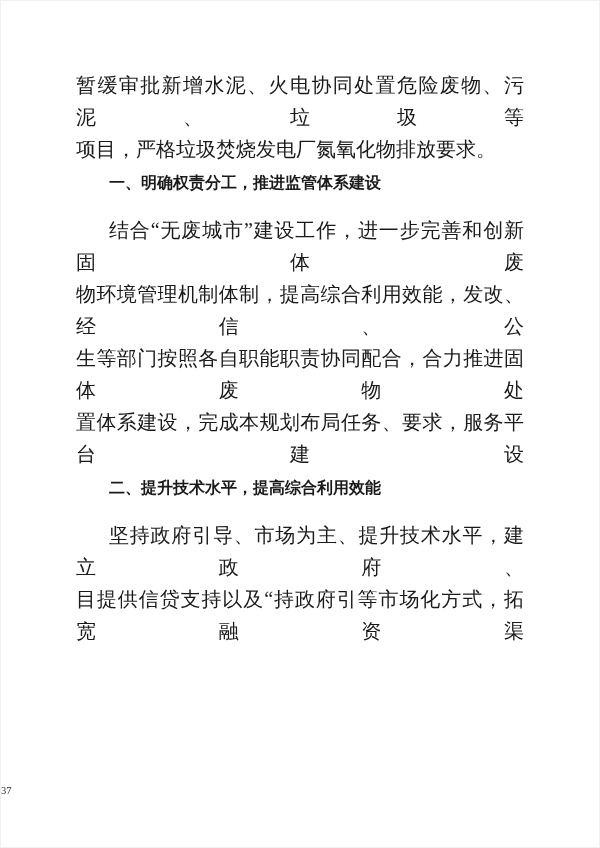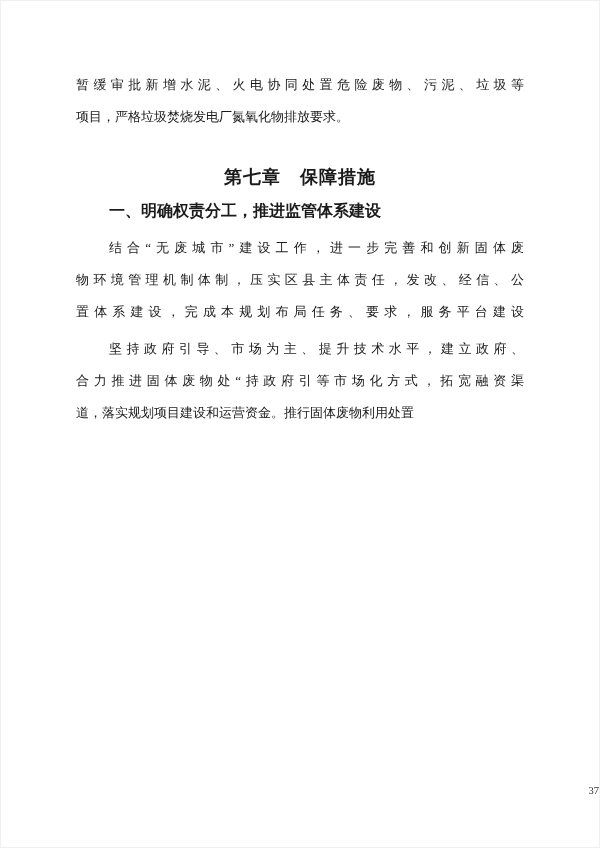--- a/index.html
+++ b/index.html
@@ -18,21 +18,21 @@
     color: #1a1a1a;
     overflow: hidden;
   }
   .content {
     position: absolute;
     left: 75px;
     right: 75px;
     top: 68px;
   }
   .ln {
-    font-size: 13px;
+    font-size: 20px;
     line-height: 32px;
     text-align: justify;
     text-align-last: justify;
     text-justify: inter-character;
     white-space: normal;
     font-family: Liberation Serif, serif;
   }
   .ln-last {
     text-align: right;
     text-align-last: left;
@@ -53,57 +53,56 @@
     font-size: 16px;
     font-weight: bold;
     line-height: 32px;
     text-indent: 33px;
     text-align: left;
   }
   .para {
     margin: 0;
   }
   .para.after-heading {
-    margin-top: 5px;
+    margin-top: 15px;
   }
   .page-number {
     position: absolute;
     left: 0;
     right: 0;
     top: 782px;
-    text-align: right;
+    text-align: left;
     font-size: 10.5px;
     color: #333333;
     line-height: 16px;
-    padding-left: 16px;
   }
 </style>
 </head>
 <body>
 
 <div class="page">
   <div class="content">
 
     <div class="para">
       <div class="ln">暂缓审批新增水泥、火电协同处置危险废物、污泥、垃圾等</div>
       <div class="ln ln-last">项目，严格垃圾焚烧发电厂氮氧化物排放要求。</div>
     </div>
 
-    <div class="chapter-title">第七章　保障措施</div>
 
     <div class="section-heading">一、明确权责分工，推进监管体系建设</div>
     <div class="para after-heading">
       <div class="ln ln-indent">结合“无废城市”建设工作，进一步完善和创新固体废</div>
-      <div class="ln">物环境管理机制体制，压实区县主体责任，发改、经信、公</div>
+      <div class="ln">物环境管理机制体制，提高综合利用效能，发改、经信、公</div>
+      <div class="ln">生等部门按照各自职能职责协同配合，合力推进固体废物处</div>
       <div class="ln">置体系建设，完成本规划布局任务、要求，服务平台建设</div>
     </div>
 
+    <div class="section-heading">二、提升技术水平，提高综合利用效能</div>
 
     <div class="para after-heading">
       <div class="ln ln-indent">坚持政府引导、市场为主、提升技术水平，建立政府、</div>
-      <div class="ln">合力推进固体废物处“持政府引等市场化方式，拓宽融资渠</div>
-      <div class="ln ln-last">道，落实规划项目建设和运营资金。推行固体废物利用处置</div>
+      <div class="ln">目提供信贷支持以及“持政府引等市场化方式，拓宽融资渠</div>
     </div>
 
   </div>
 
   <div class="page-number">37</div>
 </div>
 
 </body></html>

